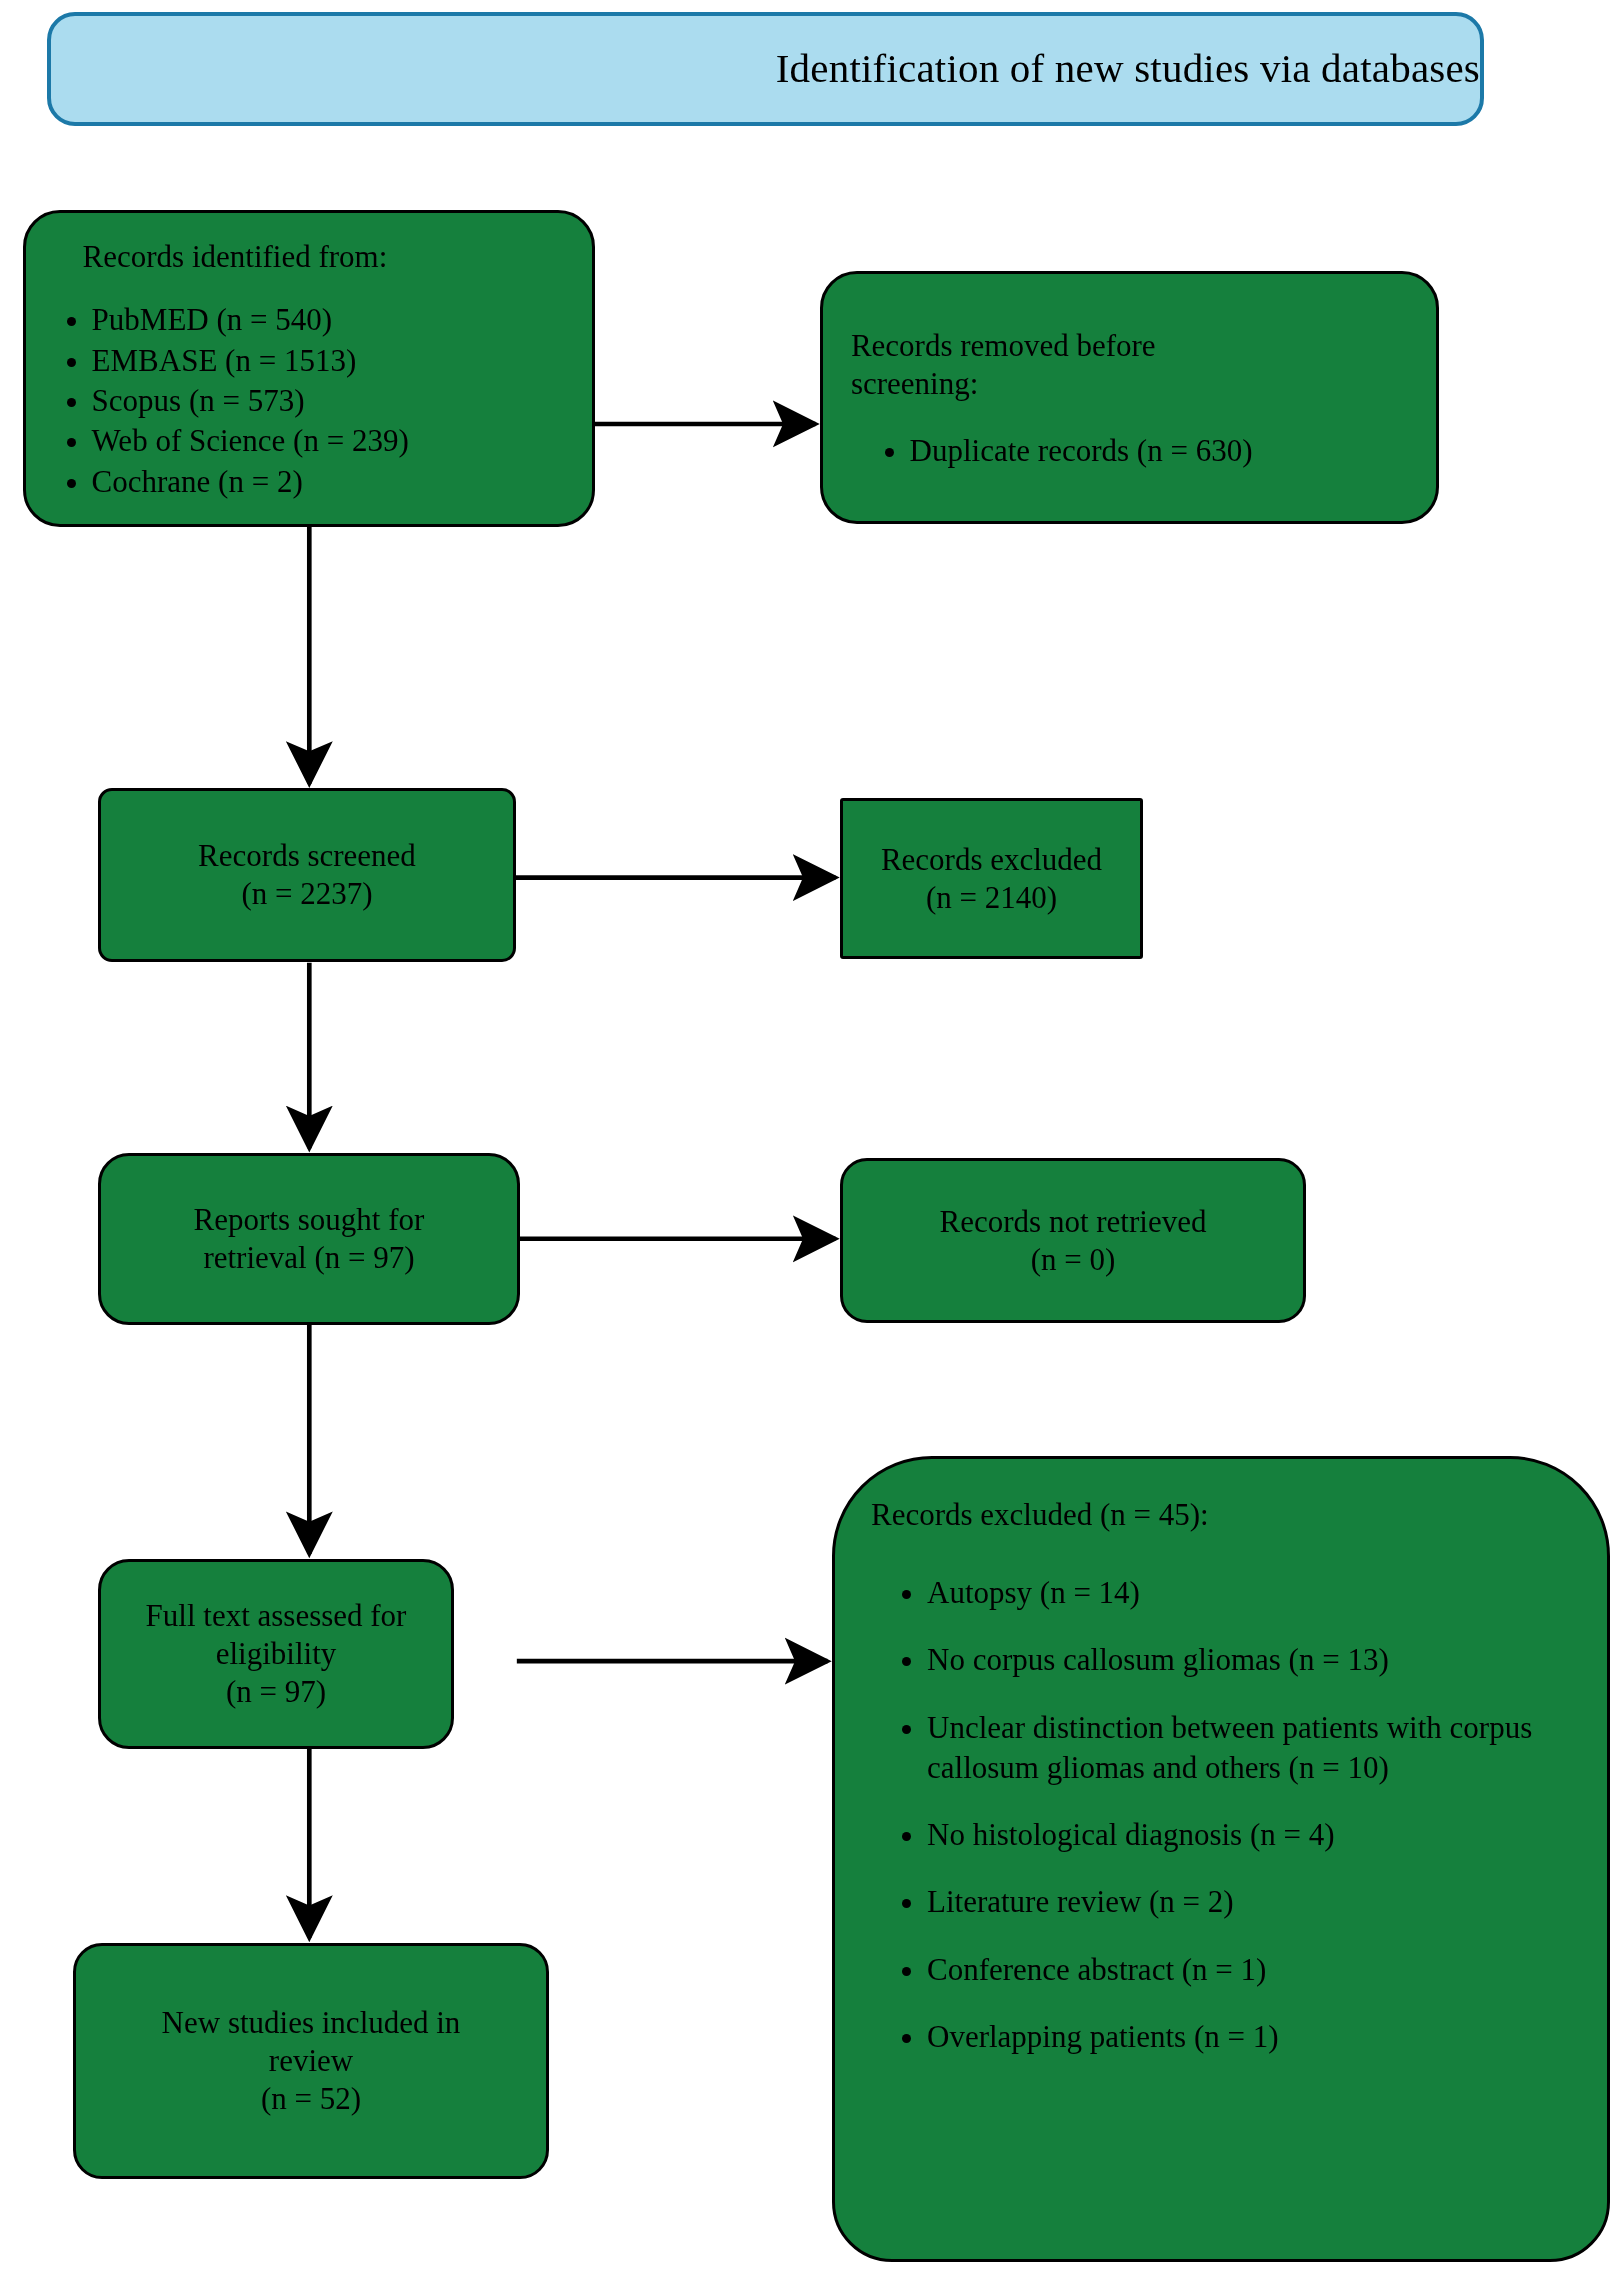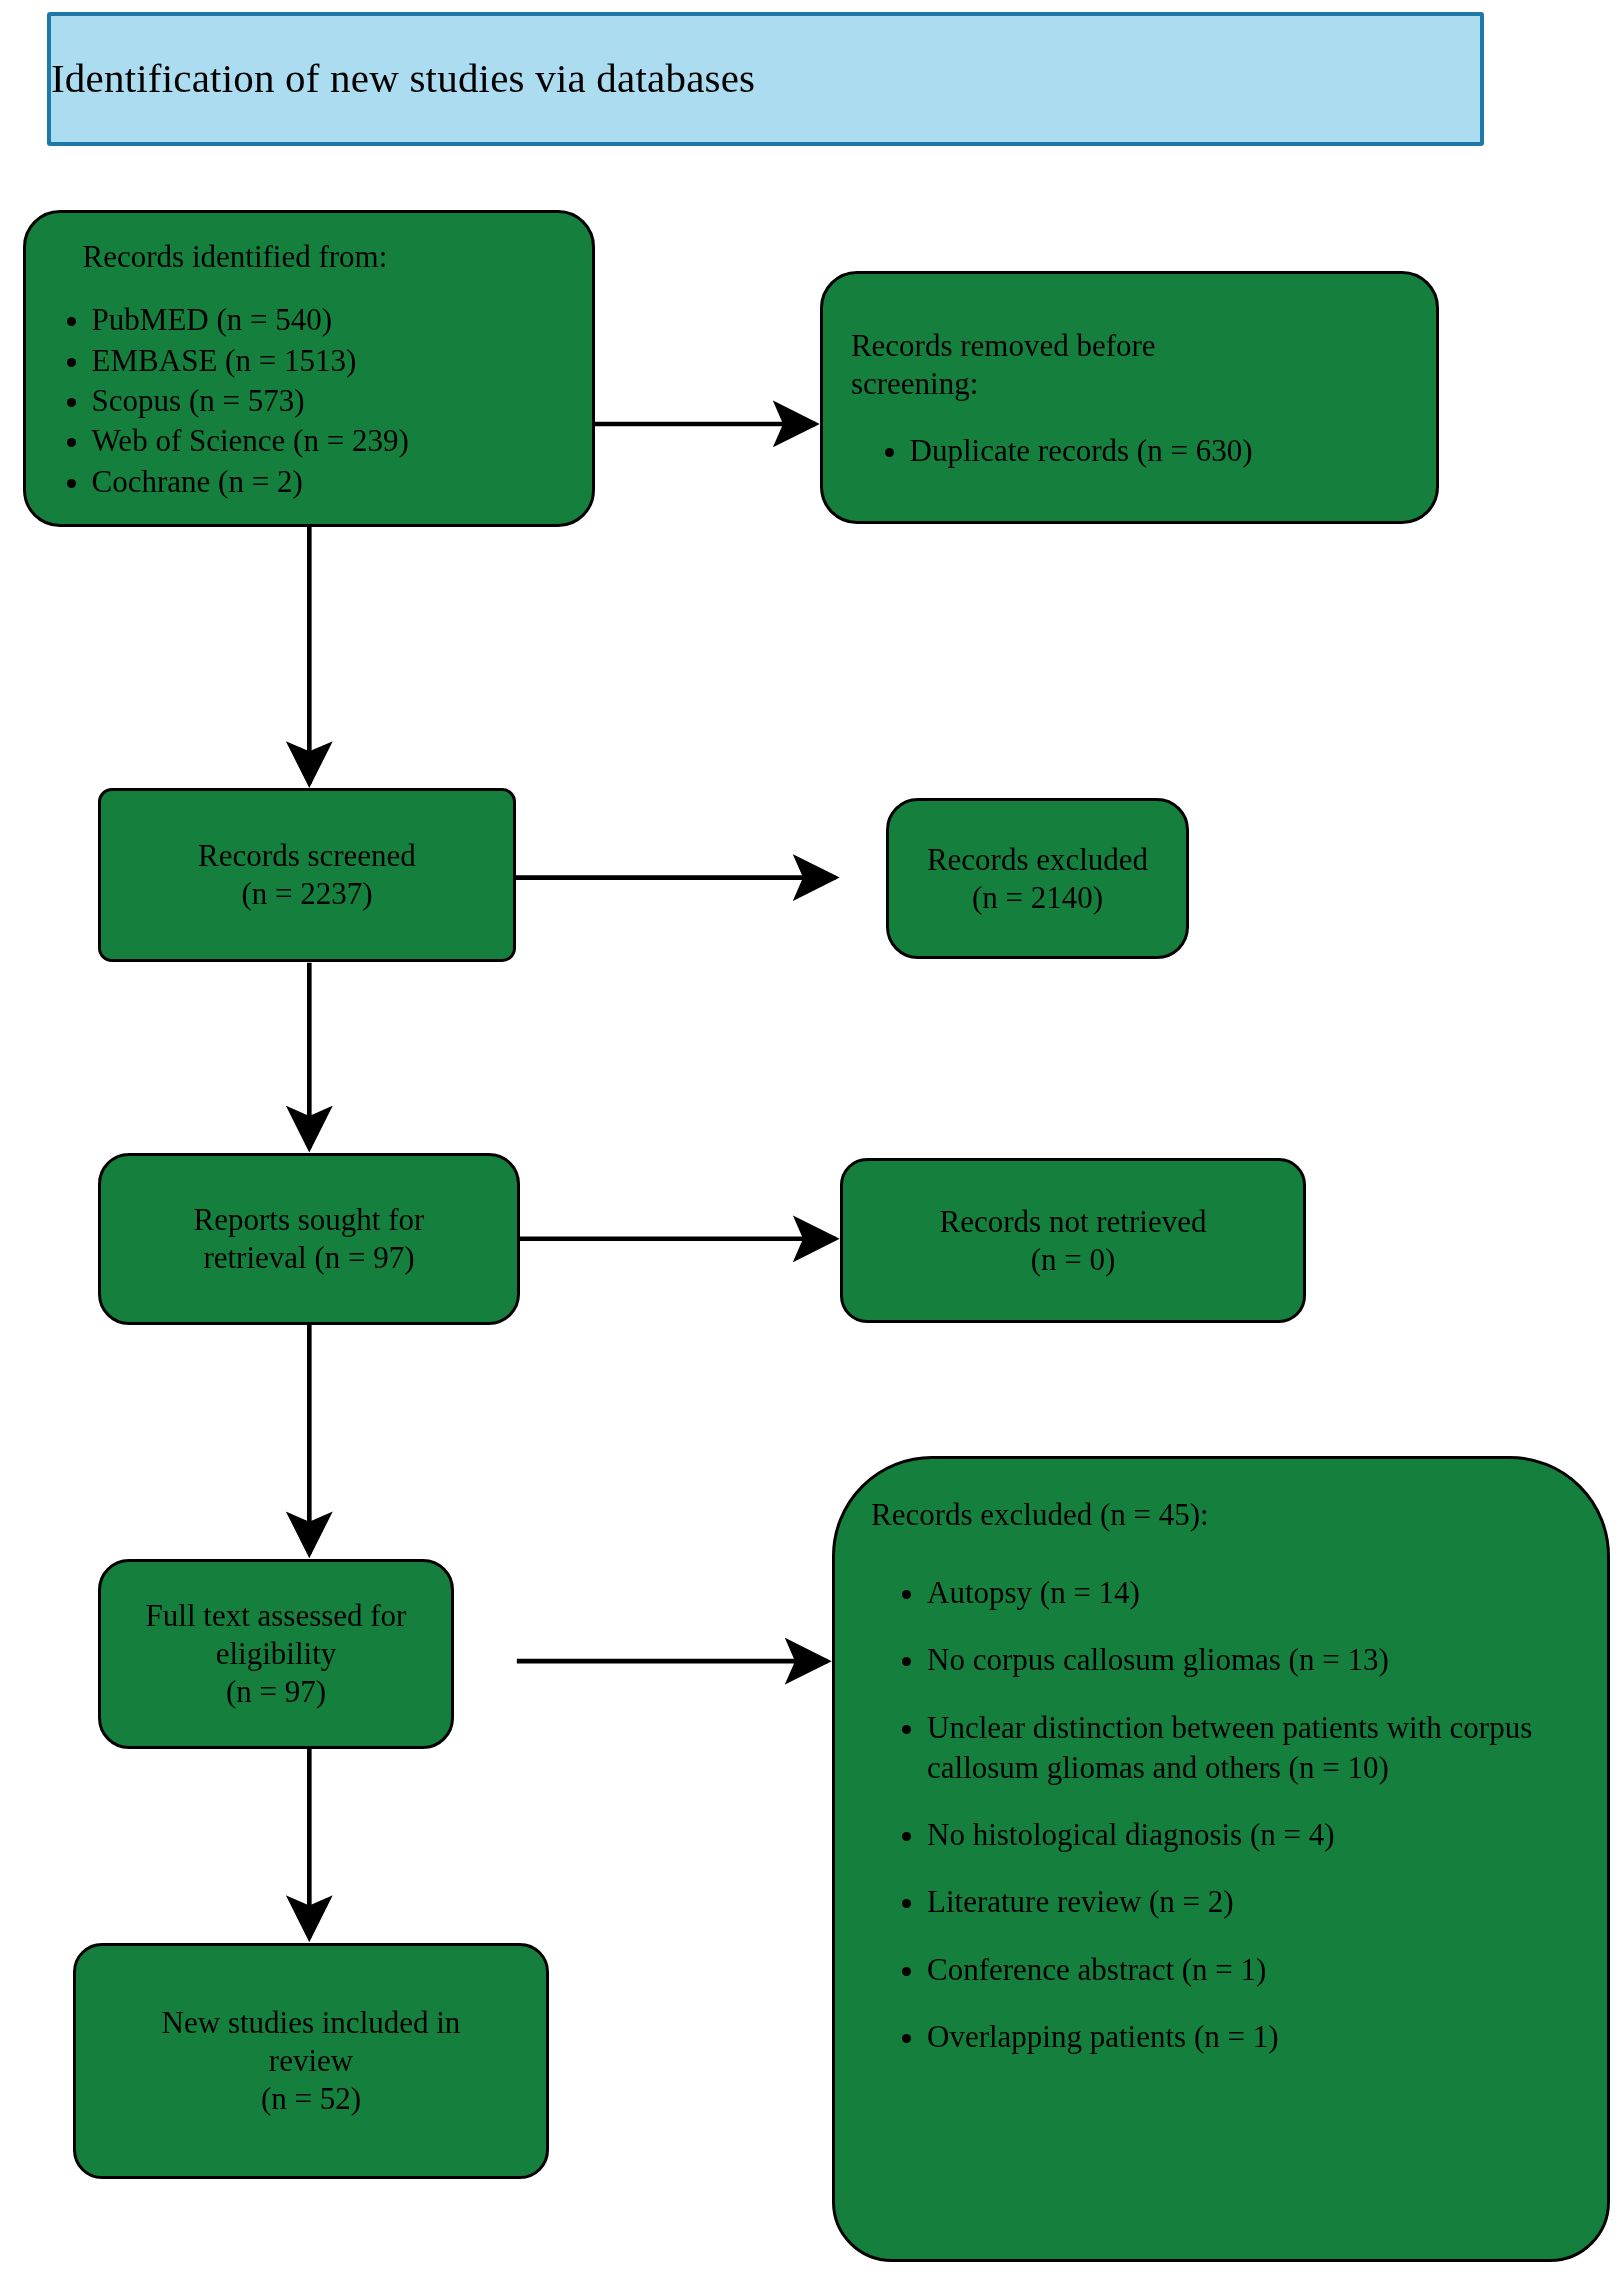--- a/index.html
+++ b/index.html
@@ -16,28 +16,28 @@
     color: #000000;
     overflow: hidden;
   }
 
   
   .banner {
     position: absolute;
     left: 47px;
     top: 12px;
     width: 1437px;
-    height: 134px;
+    height: 114px;
     box-sizing: border-box;
     background: #abdcef;
     border: 4.7px solid #1c79a8;
-    border-radius: 3px;
+    border-radius: 28px;
     display: flex;
     align-items: center;
-    justify-content: flex-start;
+    justify-content: flex-end;
   }
   .banner-title {
     font-size: 41px;
     line-height: 1.1;
     color: #000000;
     letter-spacing: 0.2px;
   }
 
   
   .node {
@@ -91,23 +91,22 @@
   #box-removed .node-title { margin: 0 0 0 5.3px; }
   #box-removed ul.blist { margin-top: 28px; padding-left: 64px; }
 
   #box-screened {
     left: 98px; top: 788px; width: 418px; height: 174px;
     border-radius: 14px;
     padding: 8px;
   }
   #box-excluded-small {
     left: 840px; top: 798px; width: 303px; height: 161px;
-    border-radius: 32px;
-    padding: 8px;
-    margin-left: 46px;
+    border-radius: 3px;
+    padding: 8px;
   }
   #box-sought {
     left: 98px; top: 1153px; width: 422px; height: 172px;
     border-radius: 31px;
     padding: 8px;
   }
   #box-not-retrieved {
     left: 840px; top: 1158px; width: 466px; height: 165px;
     border-radius: 27px;
     padding: 8px;

